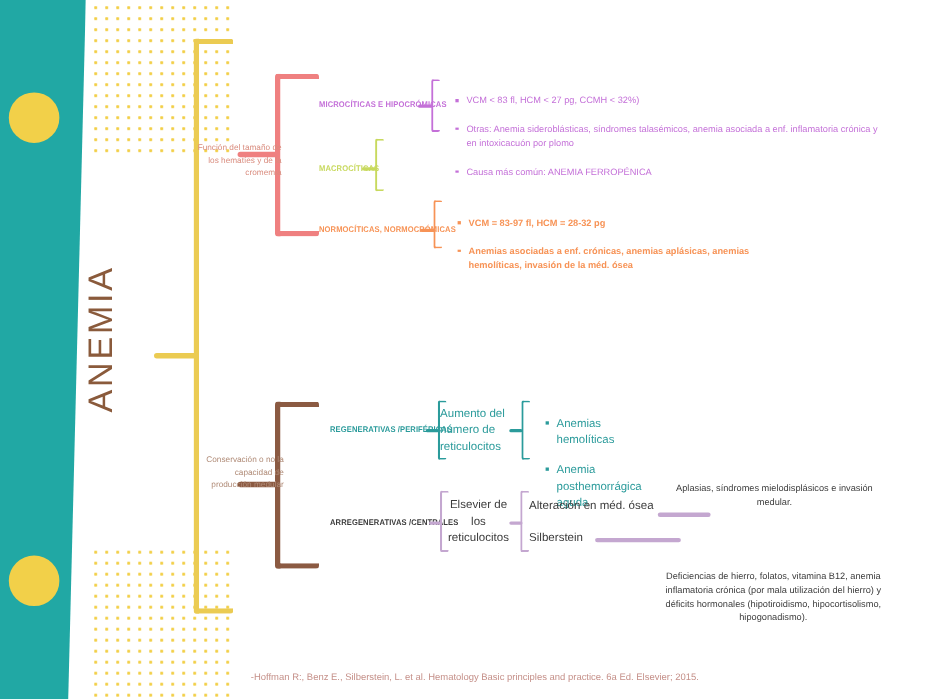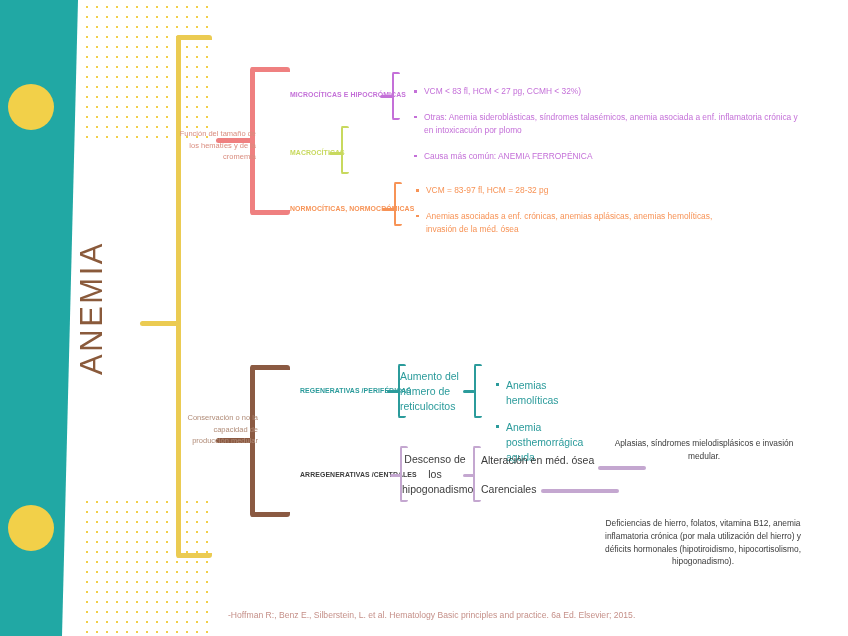--- a/index.html
+++ b/index.html
@@ -239,21 +239,21 @@
     </ul>
   </div>
 
   <div class="cat-label c-green" style="left:290px; top:148px;">MACROCÍTICAS</div>
   <div class="dash c-green" style="left:329px; top:152px; width:14px; height:2.5px;"></div>
   <div class="det-bracket bv-green" style="left:341px; top:126px; width:8px; height:48px; border-width:2.5px 0 2.5px 2.5px;"></div>
 
   <div class="cat-label c-orange" style="left:290px; top:204px;">NORMOCÍTICAS, NORMOCRÓMICAS</div>
   <div class="dash c-orange" style="left:382px; top:208px; width:14px; height:2.5px;"></div>
   <div class="det-bracket bv-orange" style="left:394px; top:182px; width:8px; height:44px; border-width:2.5px 0 2.5px 2.5px;"></div>
-  <div class="bullets c-orange" style="left:403px; top:172px; width:330px;">
+  <div class="bullets c-orange" style="left:403px; top:184px; width:330px;font-weight:bold;">
     <ul>
       <li>VCM = 83-97 fl, HCM = 28-32 pg</li>
       <li>Anemias asociadas a enf. crónicas, anemias aplásicas, anemias hemolíticas, invasión de la méd. ósea</li>
     </ul>
   </div>
 
   <div class="bracket b-brown"></div>
   <div class="stem brown-stem"></div>
 
   <div class="left-node brown">Conservación o no la capacidad de producción medular</div>
@@ -267,27 +267,27 @@
   <div class="bullets c-teal" style="left:483px; top:366px; width:110px; font-size:10.4px; line-height:1.45;">
     <ul>
       <li>Anemias hemolíticas</li>
       <li>Anemia posthemorrágica aguda</li>
     </ul>
   </div>
 
   <div class="cat-label c-dark" style="left:300px; top:470px;">ARREGENERATIVAS /CENTRALES</div>
   <div class="dash c-lilac" style="left:390px; top:474px; width:12px; height:2.5px;"></div>
   <div class="det-bracket bv-lilac" style="left:400px; top:446px; width:8px; height:56px; border-width:2.5px 0 2.5px 2.5px;"></div>
-  <div class="mid-box c-dark" style="left:402px; top:452px; width:66px; text-align:center;">Descenso de los hipogonadismo</div>
+  <div class="mid-box c-dark" style="left:402px; top:452px; width:66px; text-align:center;">Elsevier de los reticulocitos</div>
   <div class="dash c-lilac" style="left:463px; top:474px; width:12px; height:2.5px;"></div>
   <div class="det-bracket bv-lilac" style="left:473px; top:446px; width:8px; height:56px; border-width:2.5px 0 2.5px 2.5px;"></div>
 
   <div class="mid-box c-dark" style="left:481px; top:453px; width:120px;">Alteración en méd. ósea</div>
   <div class="lilac-bar" style="left:598px; top:466px; width:48px;"></div>
   <div class="right-para" style="left:600px; top:437px; width:208px;">Aplasias, síndromes mielodisplásicos e invasión medular.</div>
 
-  <div class="mid-box c-dark" style="left:481px; top:482px; width:70px;">Carenciales</div>
+  <div class="mid-box c-dark" style="left:481px; top:482px; width:70px;">Silberstein</div>
   <div class="lilac-bar" style="left:541px; top:489px; width:78px;"></div>
   <div class="right-para" style="left:592px; top:473px; width:222px;margin-top:44px;">Deficiencias de hierro, folatos, vitamina B12, anemia inflamatoria crónica (por mala utilización del hierro) y déficits hormonales (hipotiroidismo, hipocortisolismo, hipogonadismo).</div>
 
   <div class="citation">-Hoffman R:, Benz E., Silberstein, L. et al. Hematology Basic principles and practice. 6a Ed. Elsevier; 2015.</div>
 
 </div>
 
 </body></html>

